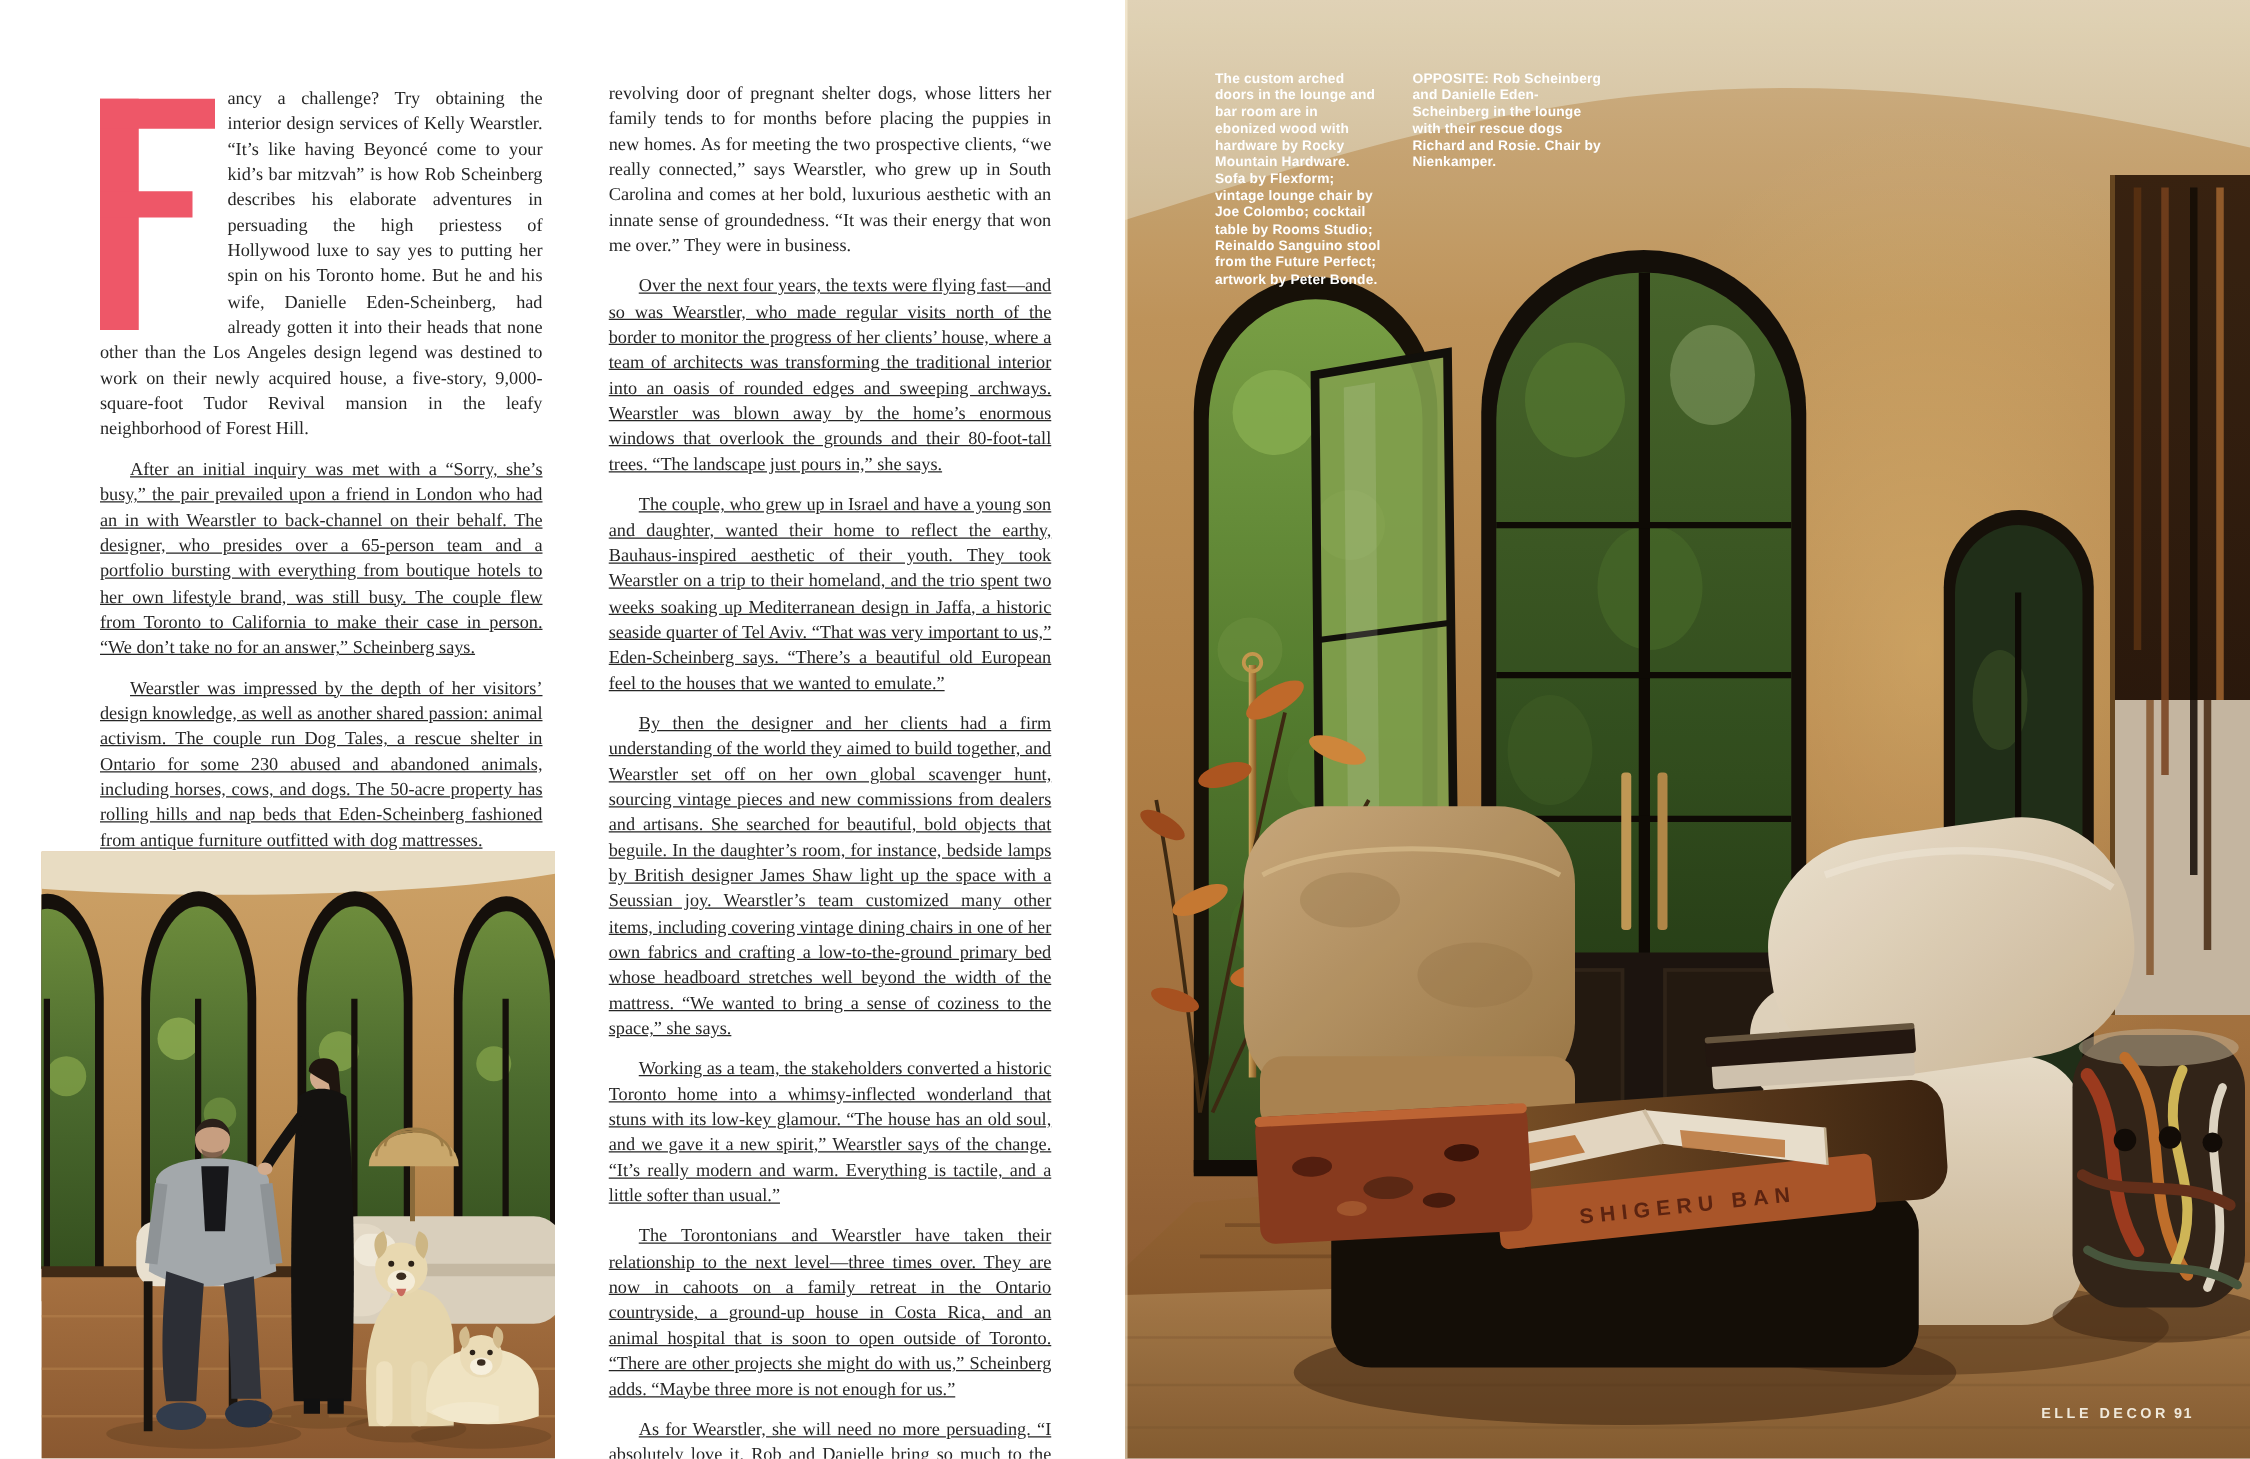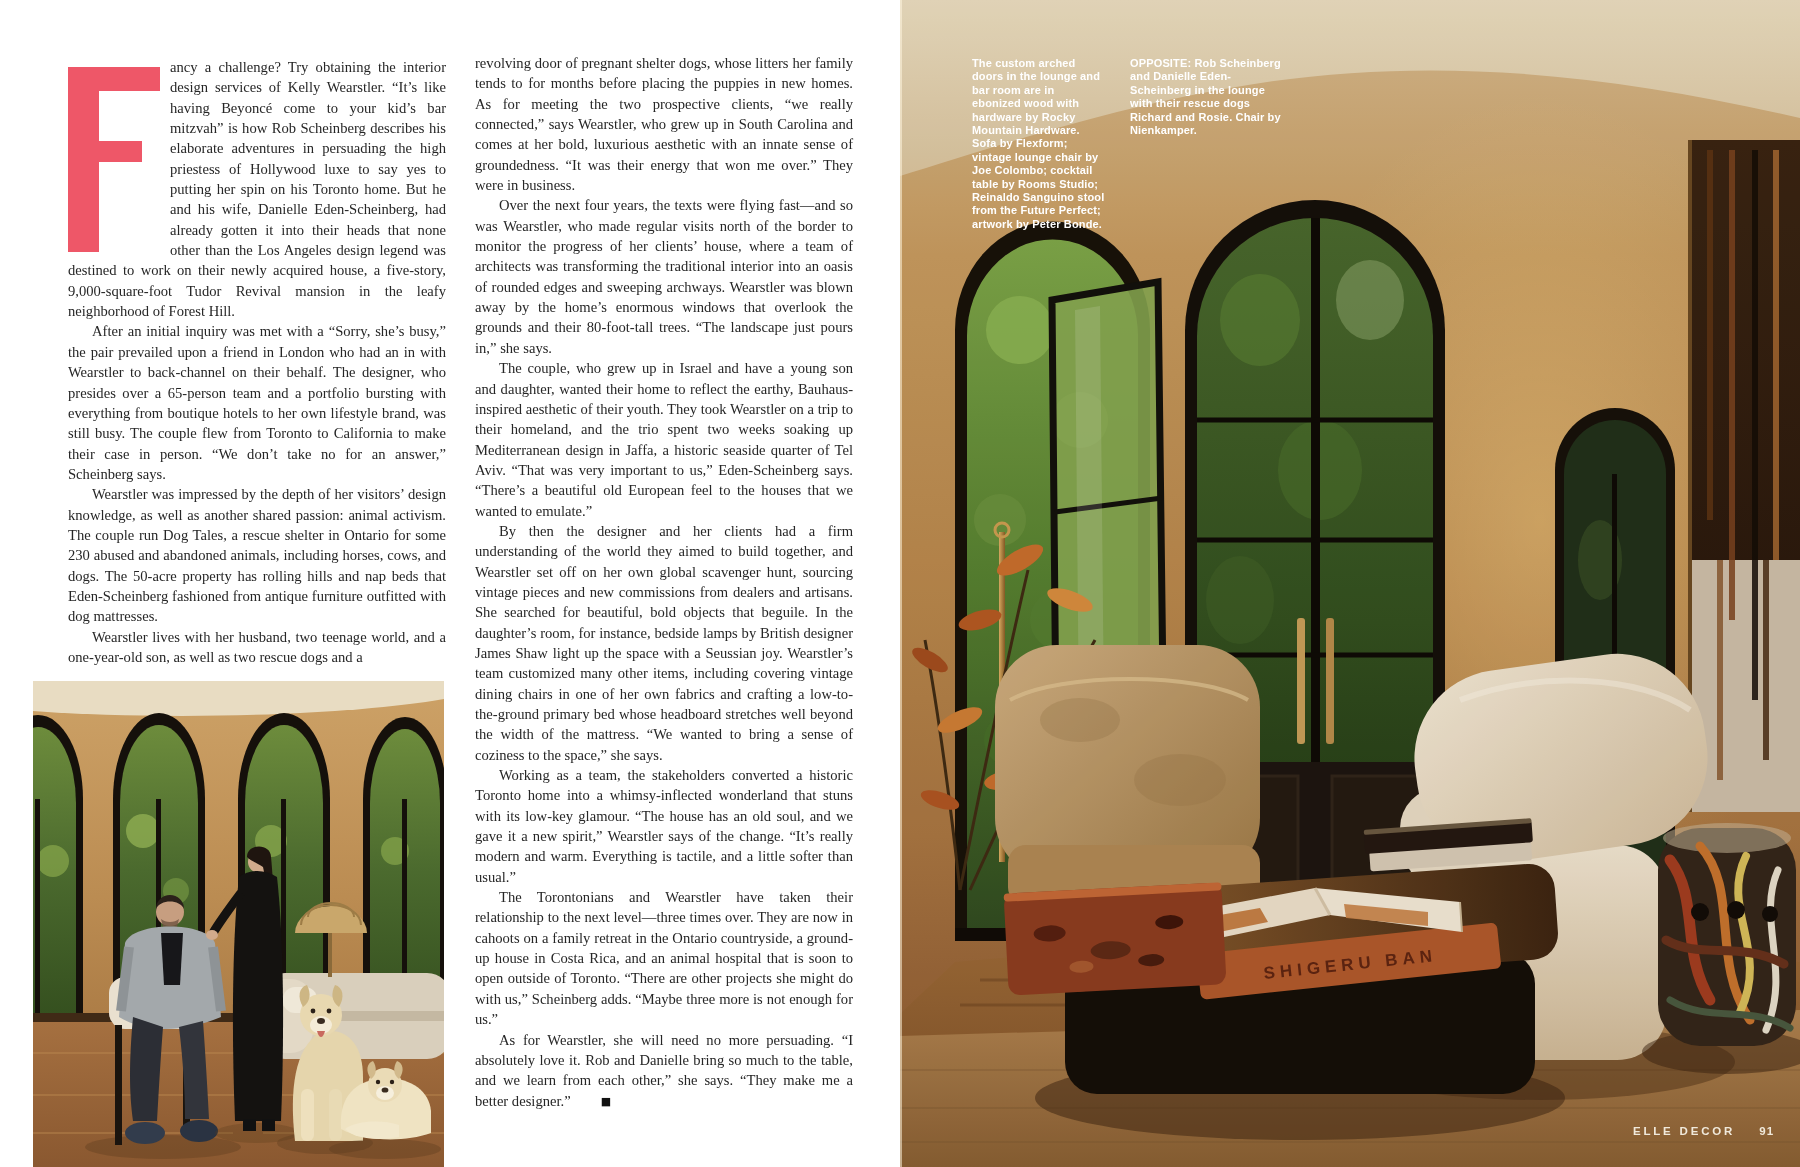--- a/index.html
+++ b/index.html
@@ -14,22 +14,22 @@
     width:378px;
     font-size:14.6px;
     line-height:20.35px;
     color:#262626;
     text-align:justify;
     hyphens:auto;
     -webkit-hyphens:auto;
   }
   #col1{left:68px;top:57px;}
   #col2{left:475px;top:53px;}
-  .article-col p{margin:0;padding:0;}
-  .article-col p.indent{text-indent:24px;}
+  .article-col p{margin:12px;padding:0;}
+  .article-col p.indent{text-indent:24px;text-decoration:underline;}
   
   .dropcap{
     float:left;
     width:92px;height:185px;
     margin:10px 10px 0 0;
     position:relative;
   }
   .dropcap .bar{position:absolute;background:#ee5768;}
   .dropcap .stem{left:0;top:0;width:31px;height:185px;}
   .dropcap .arm-top{left:0;top:0;width:92px;height:24px;}
@@ -67,21 +67,21 @@
   .folio{
     position:absolute;z-index:6;
     left:733px;top:1125px;
     font-family:"Liberation Sans", sans-serif;
     font-weight:700;
     font-size:11.5px;
     color:#f0e9db;
     letter-spacing:2.8px;
     white-space:nowrap;
   }
-  .folio .pagenum{margin-left:24px;letter-spacing:1.2px;}
+  .folio .pagenum{margin-left:4px;letter-spacing:1.2px;}
 </style>
 </head>
 <body>
 
 <div class="article-col" id="col1">
   <p>
     <span class="dropcap" aria-hidden="false">
       <span class="bar stem"></span>
       <span class="bar arm-top"></span>
       <span class="bar arm-mid"></span>

